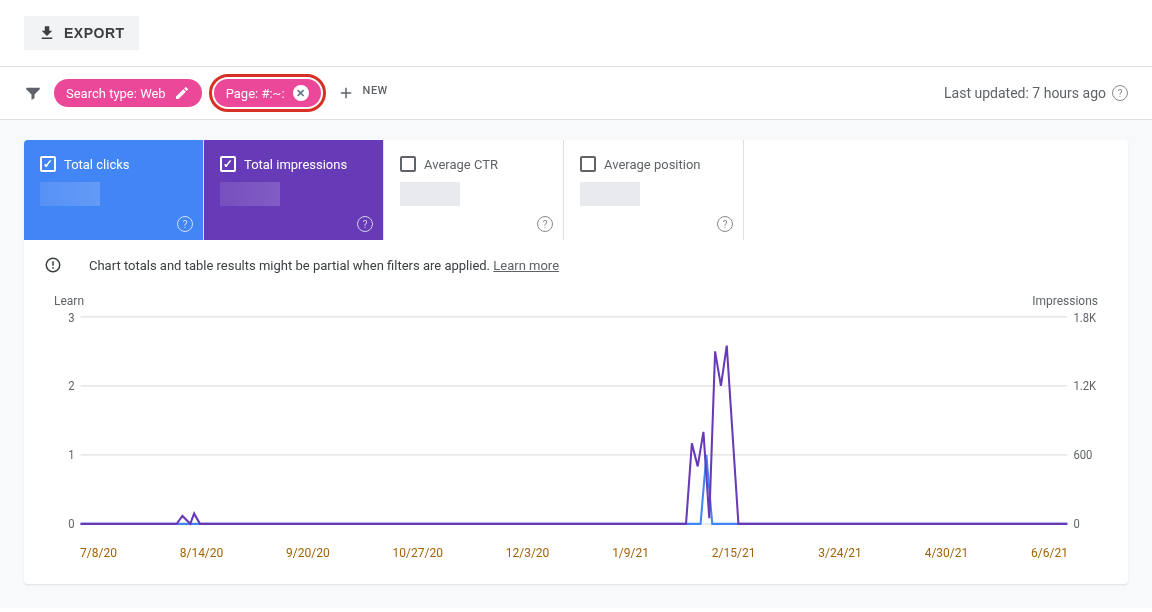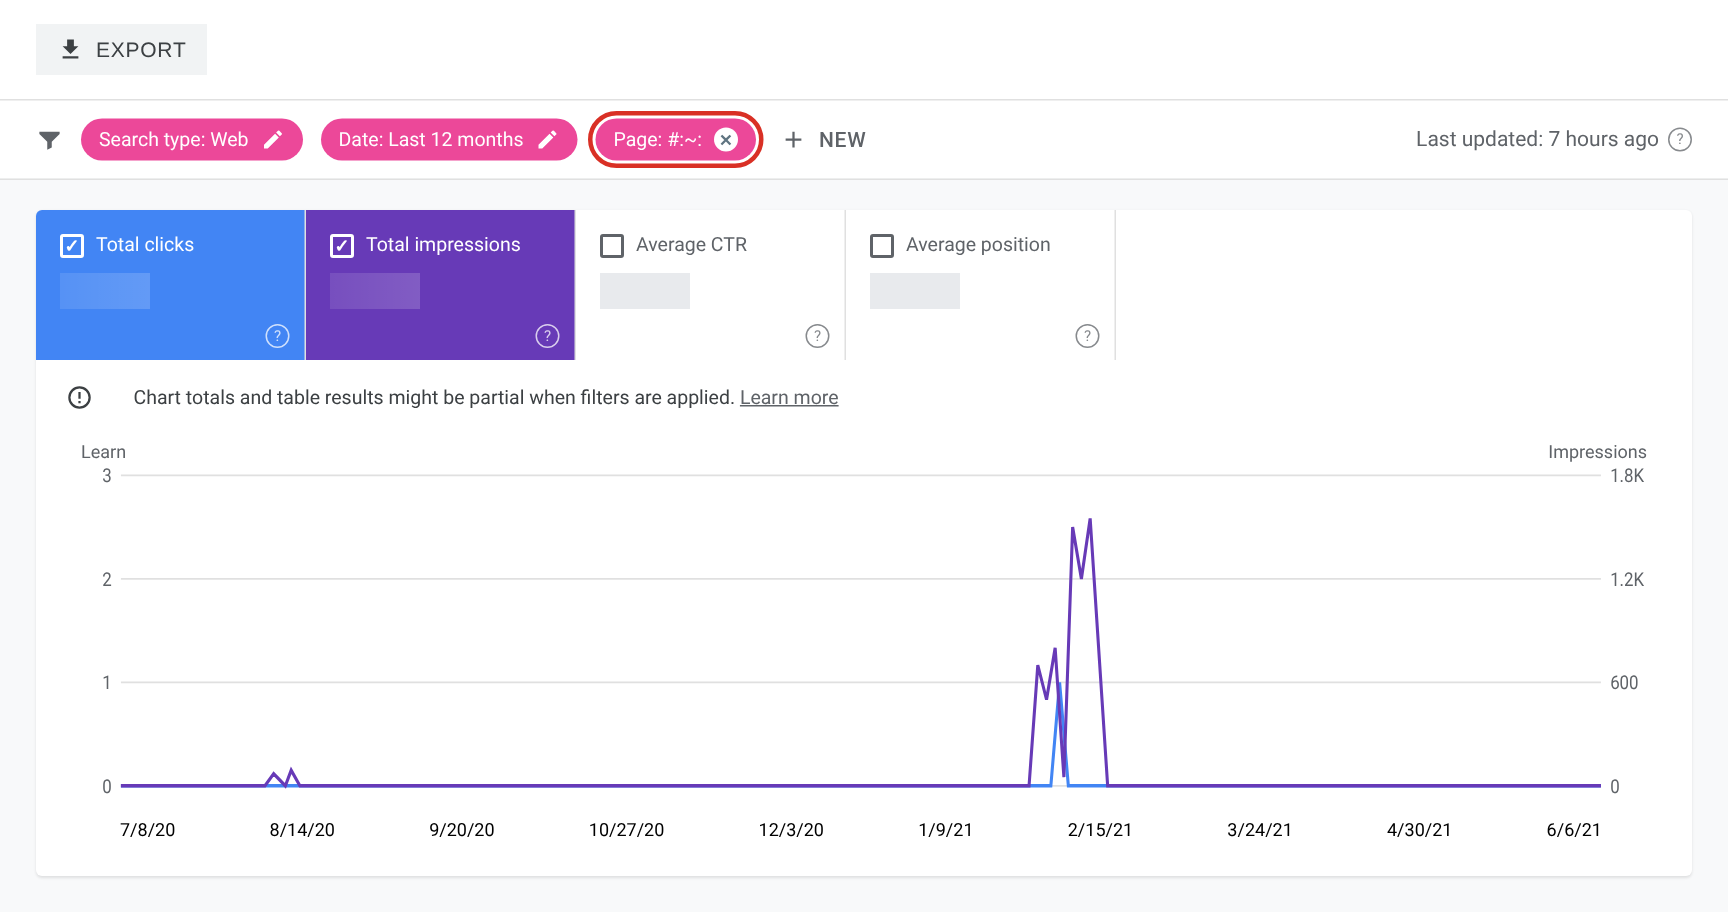--- a/index.html
+++ b/index.html
@@ -1,47 +1,47 @@
 <!DOCTYPE html>
 <html><head>
 <meta charset="utf-8">
 <style>
   * { box-sizing: border-box; margin: 0; padding: 0; }
   body { font-family: Roboto, Arial, sans-serif; background: #fff; color: #3c4043; width: 1152px; }
   .header { display: flex; align-items: center; justify-content: space-between; padding: 16px 24px; }
   .page-title { font-size: 22px; font-weight: 400; color: #202124; }
-  .export-btn { display: flex; align-items: center; gap: 8px; background: #f1f3f4; border: none; padding: 8px 14px; font-size: 14px; font-weight: 400; letter-spacing: .5px; color: #3c4043; cursor: pointer; }
+  .export-btn { display: flex; align-items: center; gap: 8px; background: #f1f3f4; border: none; padding: 8px 14px; font-size: 14px; font-weight: 700; letter-spacing: .5px; color: #3c4043; cursor: pointer; }
   .divider-line { height: 1px; background: #e0e0e0; }
   .filter-bar { display: flex; align-items: center; padding: 12px 24px; gap: 12px; }
   .filter-icon { color: #5f6368; cursor: pointer; }
   .chip { display: flex; align-items: center; gap: 8px; background: #ec4899; color: #fff; border-radius: 16px; padding: 6px 12px; font-size: 13px; cursor: pointer; }
   .chip.highlighted { outline: 3px solid #d93025; outline-offset: 2px; border-radius: 16px; justify-content: center; }
   .chip-close { background: #fff; color: #5f7481; border-radius: 50%; width: 16px; height: 16px; display: flex; align-items: center; justify-content: center; font-size: 11px; font-weight: bold; line-height: 1; }
-  .new-btn { display: flex; align-items: flex-end; gap: 8px; color: #5f6368; font-size: 14px; font-weight: 500; letter-spacing: .5px; cursor: pointer; margin-left: 4px; }
+  .new-btn { display: flex; align-items: flex-start; gap: 8px; color: #5f6368; font-size: 11px; font-weight: 500; letter-spacing: .5px; cursor: pointer; margin-left: 4px; }
   .last-updated { margin-left: auto; color: #5f6368; font-size: 14px; display: flex; align-items: center; gap: 6px; text-align: right; }
   .content-bg { background: #f8f9fa; padding: 24px; padding-top: 20px; border-top: 1px solid #e0e0e0; }
   .card { background: #fff; border-radius: 4px; box-shadow: 0 1px 2px rgba(0,0,0,.1); overflow: hidden; }
   .metrics-row { display: flex; }
   .metric-tab { flex: 0 0 180px; padding: 16px 16px 8px 16px; position: relative; border-right: 1px solid #e0e0e0; cursor: pointer; min-height: 100px; }
   .metric-tab.clicks { background: #4285f4; color: #fff; }
   .metric-tab.impressions { background: #673ab7; color: #fff; }
   .metric-tab.inactive { background: #fff; color: #5f6368; }
-  .metric-header { display: flex; align-items: flex-start; gap: 8px; font-size: 13px; }
+  .metric-header { display: flex; align-items: center; gap: 8px; font-size: 13px; }
   .checkbox { width: 16px; height: 16px; border: 2px solid currentColor; border-radius: 2px; display: flex; align-items: center; justify-content: center; flex-shrink: 0; }
   .checkbox.checked::after { content: '✓'; font-size: 12px; font-weight: bold; }
   .metric-value-blur { width: 60px; height: 24px; margin-top: 10px; opacity: .35; }
   .metric-tab.clicks .metric-value-blur { background: linear-gradient(90deg, rgba(255,255,255,.3), rgba(255,255,255,.5)); }
   .metric-tab.impressions .metric-value-blur { background: linear-gradient(90deg, rgba(255,255,255,.3), rgba(255,255,255,.5)); }
   .metric-tab.inactive .metric-value-blur { background: #e8eaed; opacity: 1; }
   .help-icon { position: absolute; bottom: 8px; right: 10px; opacity: .75; }
   .info-bar { display: flex; align-items: center; gap: 27px; padding: 16px 20px; font-size: 13px; color: #3c4043; }
   .info-bar a { color: #5f6368; text-decoration: underline; }
   .chart-area { padding: 4px 30px 24px 30px; position: relative; }
   .chart-svg { width: 100%; height: 230px; display: block; }
-  .x-ticks { display: flex; justify-content: space-between; padding: 6px 0 0 0; font-size: 12px; color: #000000; }
+  .x-ticks { display: flex; justify-content: space-between; padding: 6px 0 0 0; font-size: 12px; color: #a16207; }
   .axis-titles { display: flex; justify-content: space-between; font-size: 12px; color: #5f6368; margin-bottom: 2px; }
   svg.icon { width: 18px; height: 18px; fill: currentColor; flex-shrink: 0; }
   svg.icon-sm { width: 16px; height: 16px; fill: currentColor; flex-shrink: 0; }
   .help-circ { width: 16px; height: 16px; border: 1.5px solid currentColor; border-radius: 50%; display: flex; align-items: center; justify-content: center; font-size: 10px; opacity: .75; }
 </style>
 </head>
 <body>
 
 <div class="header">
   <button class="export-btn">
@@ -59,26 +59,20 @@
       <path d="M3 5h18v2l-7 7v5l-4 2v-7L3 7V5z"></path>
     </svg>
 
   <div class="chip">
     <span>Search type: Web</span>
     <svg class="icon-sm" viewBox="0 0 24 24">
         <path d="M3 17.25V21h3.75L17.81 9.94l-3.75-3.75L3 17.25zM20.71 7.04a1 1 0 0 0 0-1.41l-2.34-2.34a1 1 0 0 0-1.41 0l-1.83 1.83 3.75 3.75 1.83-1.83z"></path>
       </svg>
   </div>
 
-  <div class="chip">
-    <span>Date: Last 12 months</span>
-    <svg class="icon-sm" viewBox="0 0 24 24">
-        <path d="M3 17.25V21h3.75L17.81 9.94l-3.75-3.75L3 17.25zM20.71 7.04a1 1 0 0 0 0-1.41l-2.34-2.34a1 1 0 0 0-1.41 0l-1.83 1.83 3.75 3.75 1.83-1.83z"></path>
-      </svg>
-  </div>
 
   <div class="chip highlighted">
     <span>Page: #:~:</span>
     <span class="chip-close">✕</span>
   </div>
 
   <div class="new-btn">
     <svg class="icon" viewBox="0 0 24 24">
         <path d="M19 13h-6v6h-2v-6H5v-2h6V5h2v6h6v2z"></path>
       </svg>

